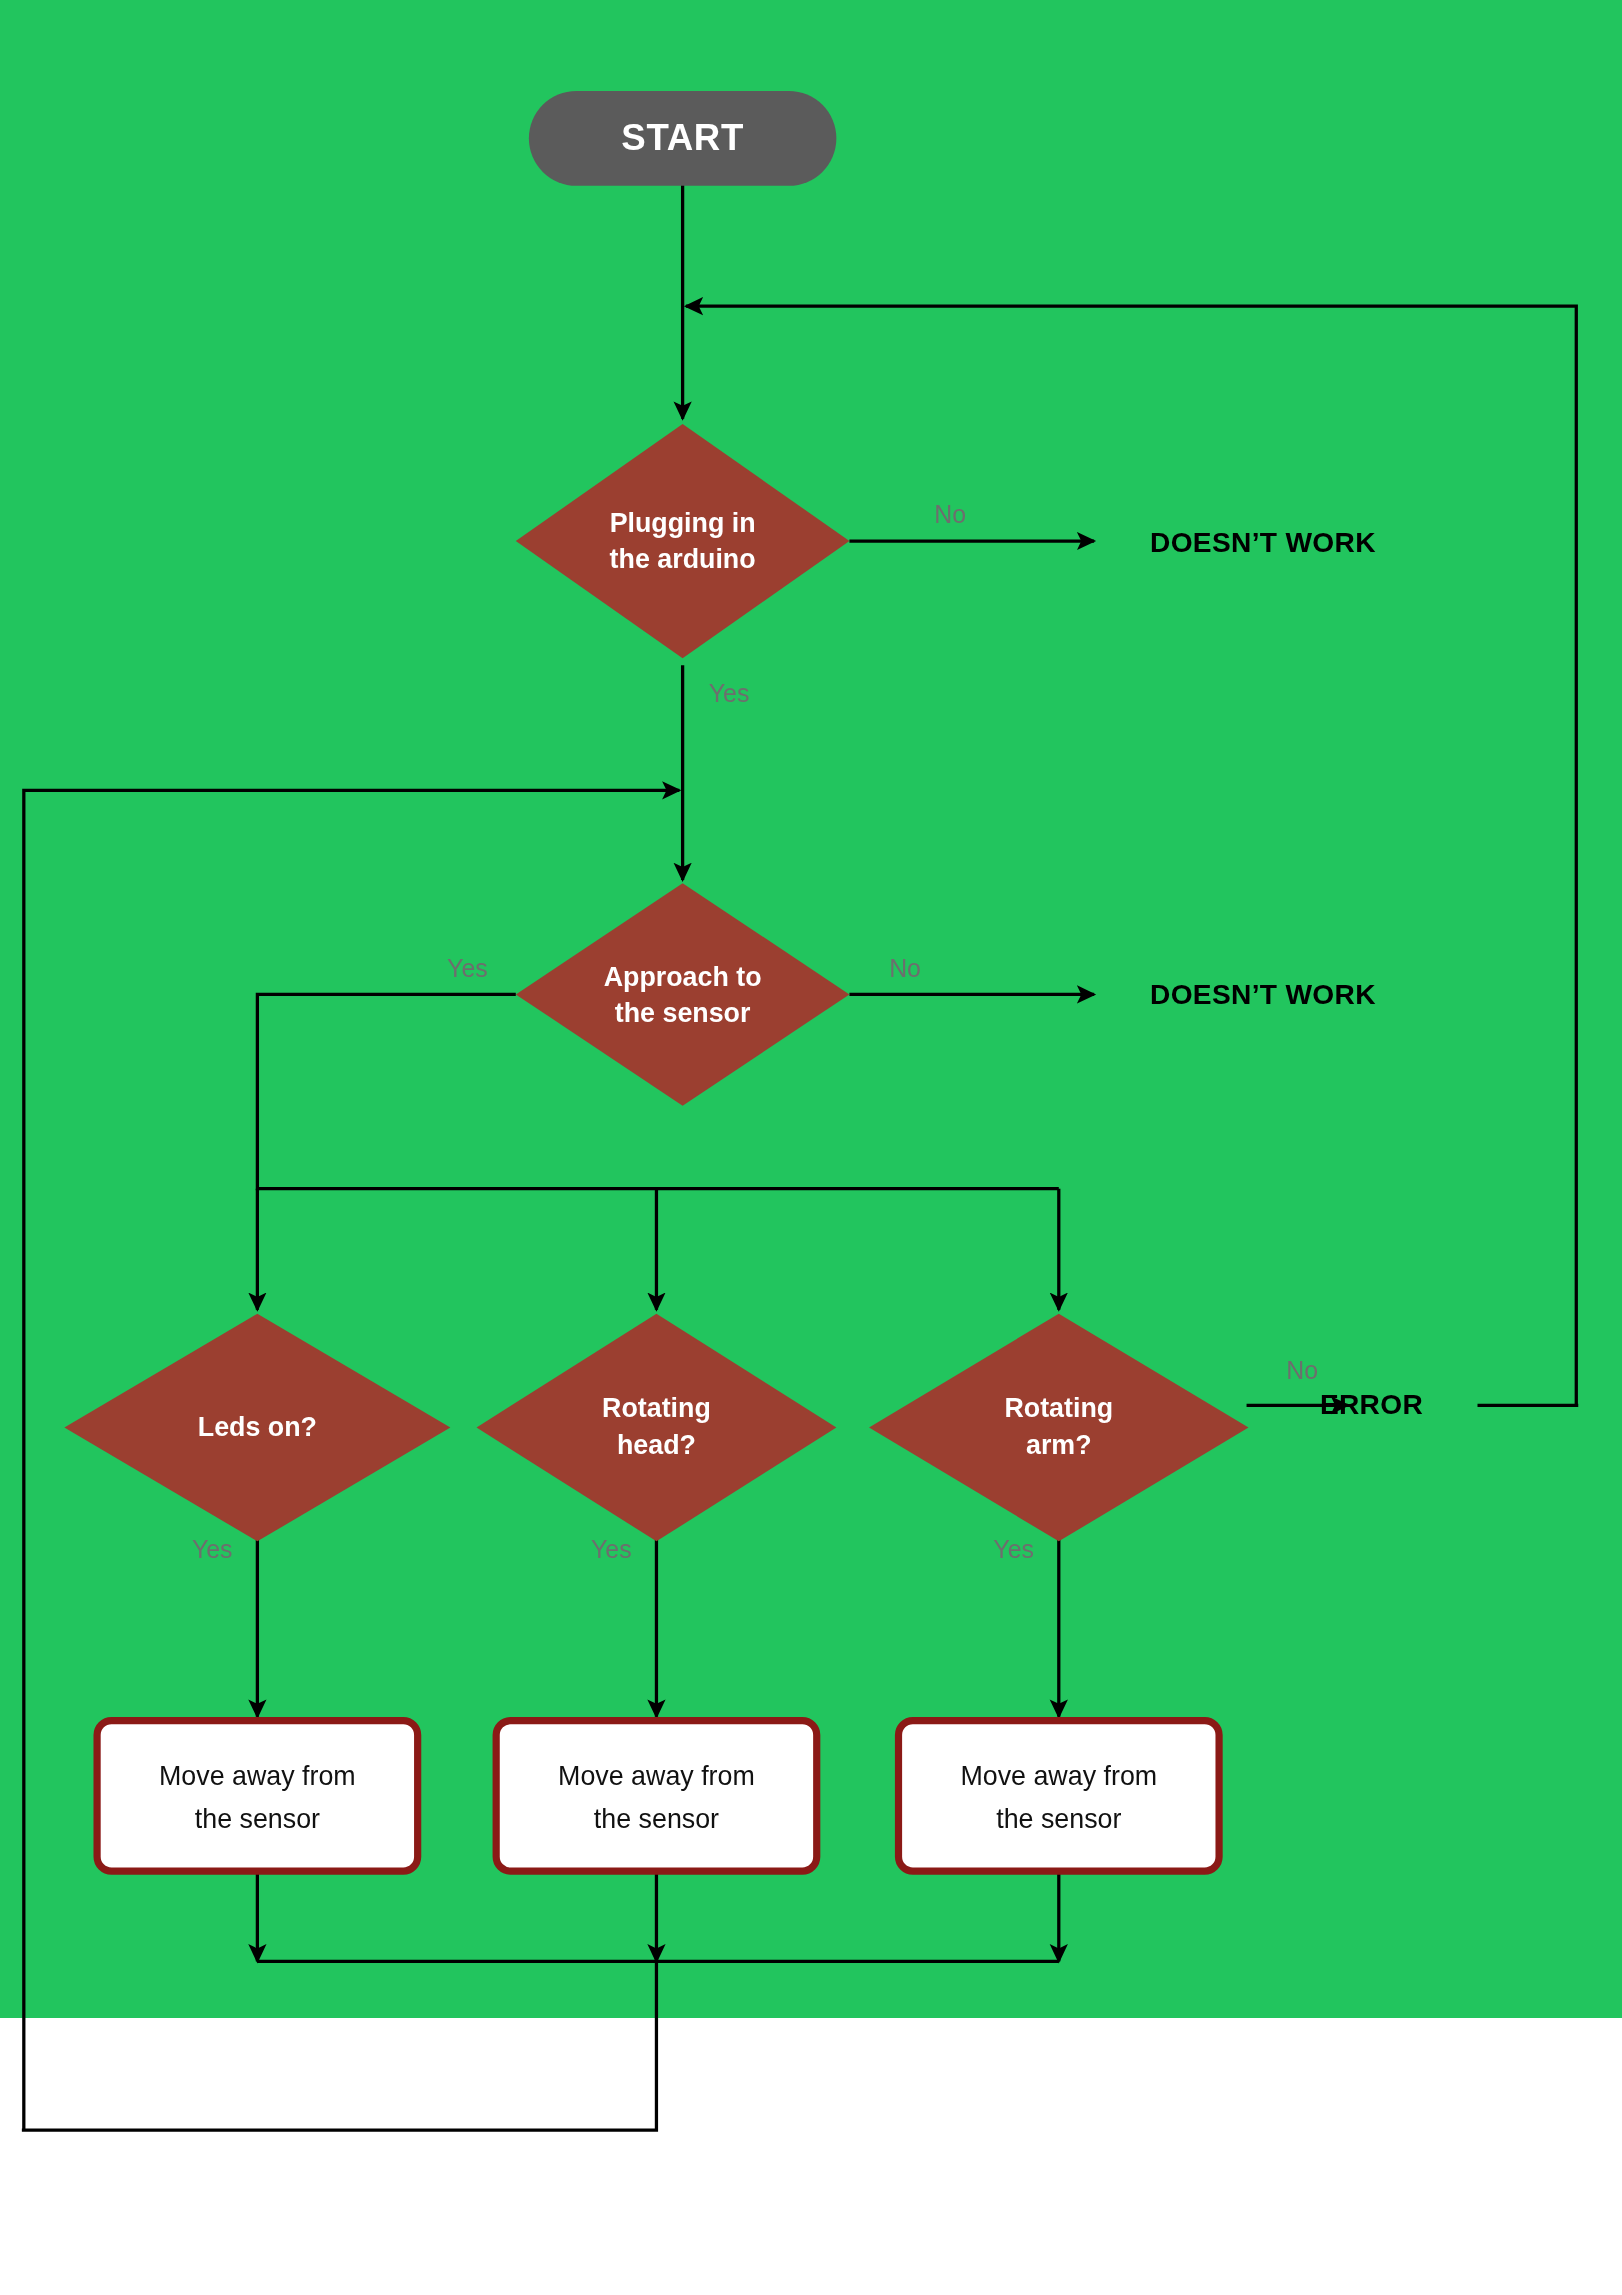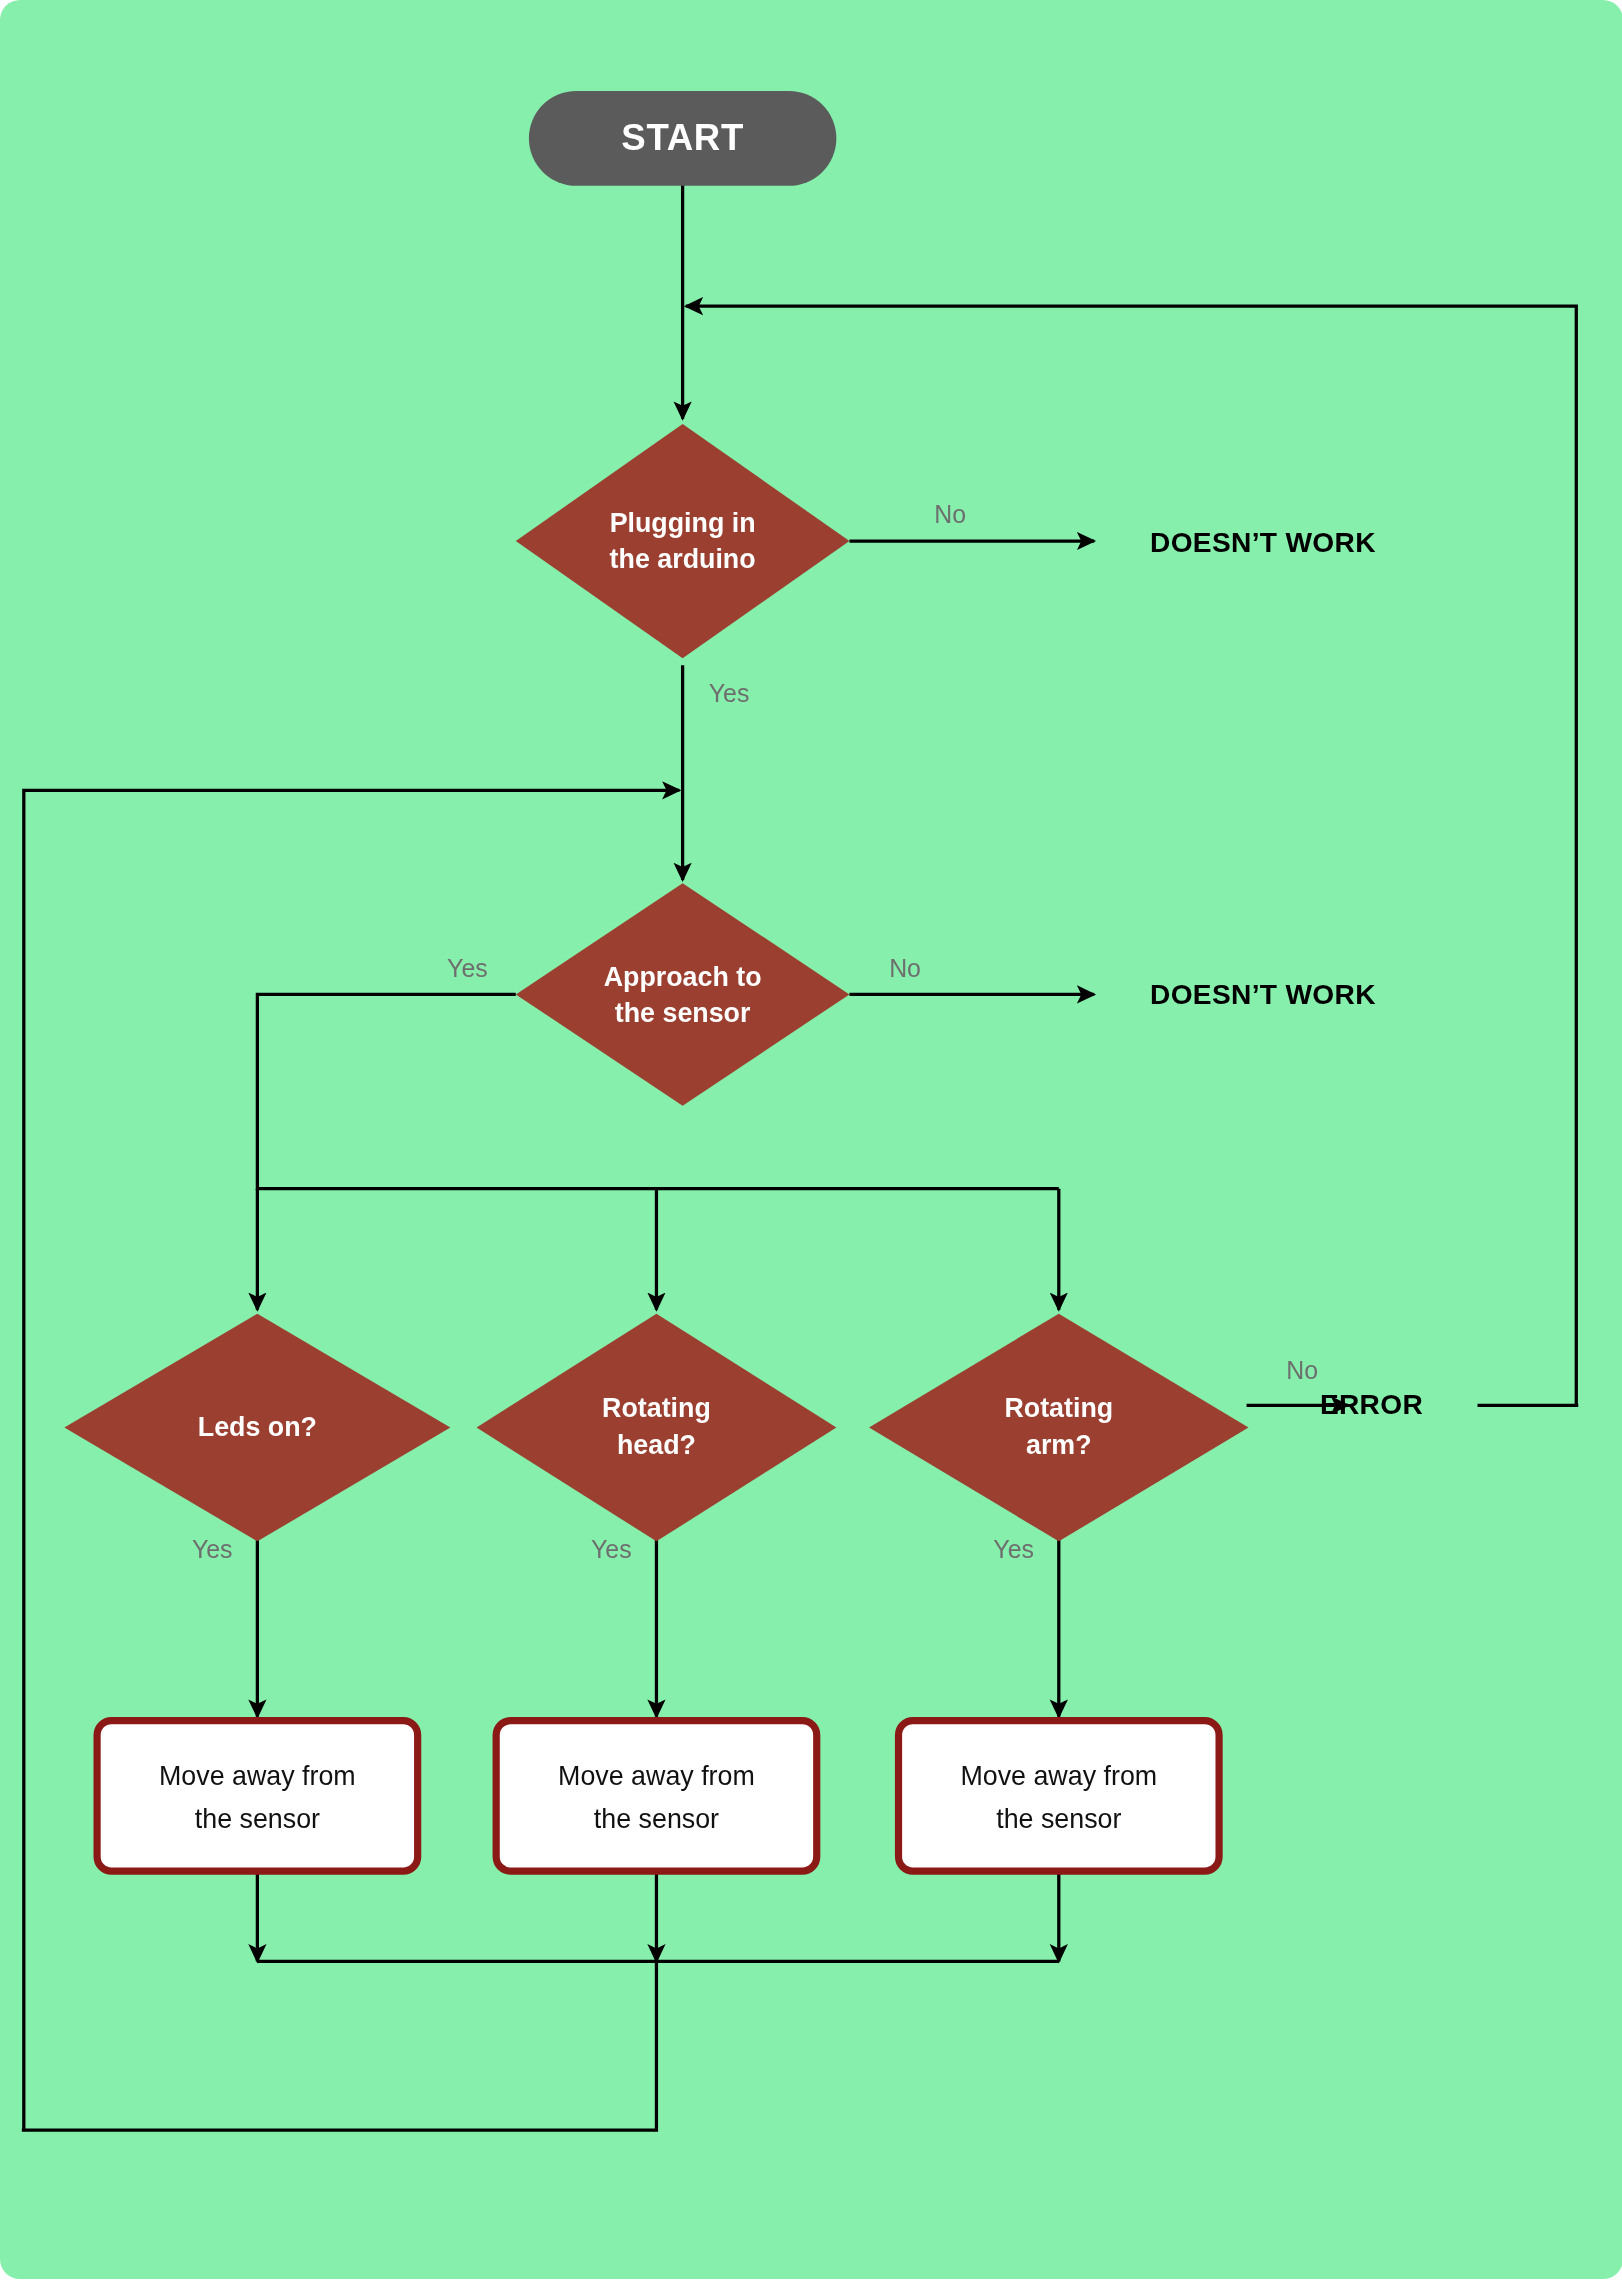--- a/index.html
+++ b/index.html
@@ -9,23 +9,22 @@
   }
   body {
     width: 1623px;
     height: 2295px;
     font-family: "Liberation Sans", sans-serif;
     overflow: hidden;
   }
   #flowchart-root {
     position: relative;
     width: 1623px;
-    height: 2279px;
-    background: #86efac;
-    border-radius: 20px;
+    height: 2018px;
+    background: #22c55e;
   }
   svg.chart-canvas {
     position: absolute;
     top: 0;
     left: 0;
     width: 1623px;
     height: 2295px;
     display: block;
   }
   .node-text {

